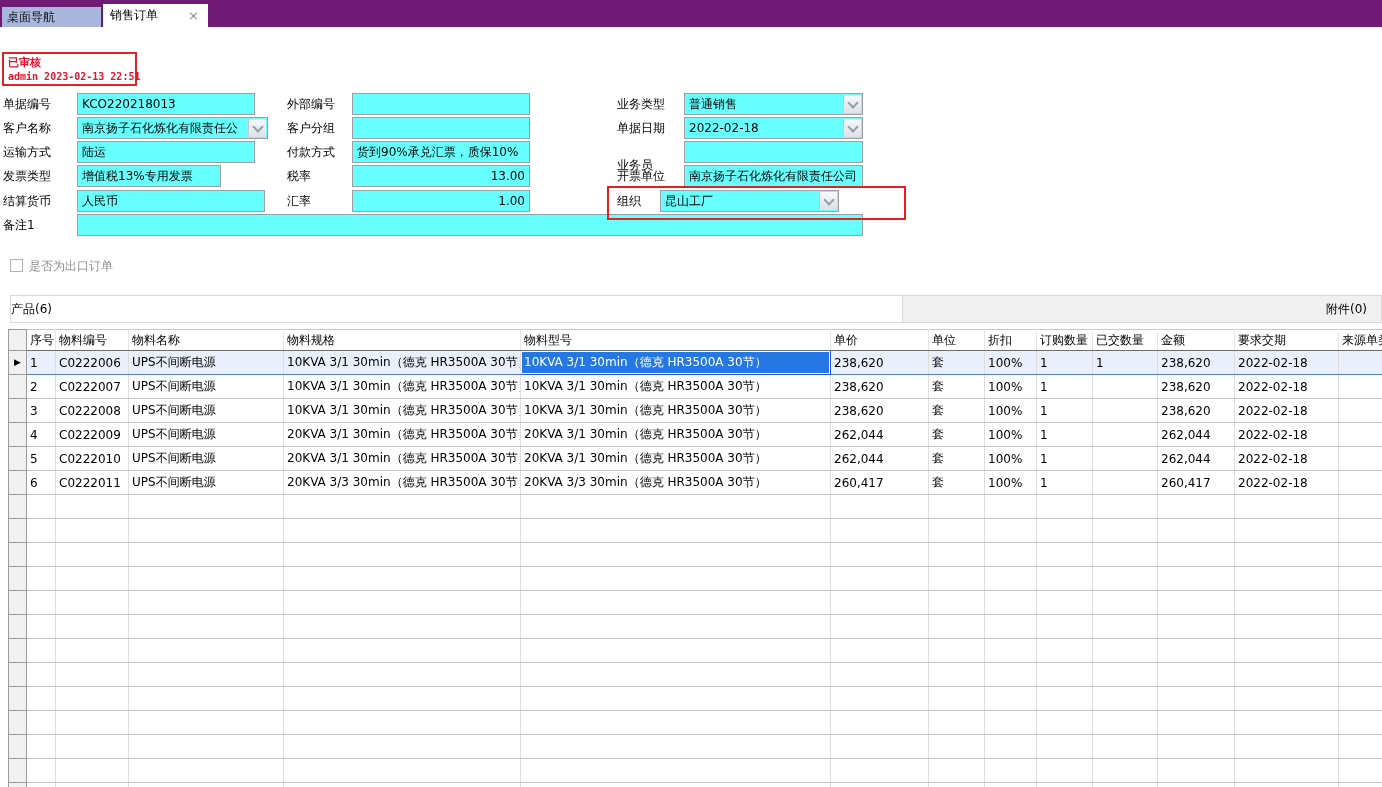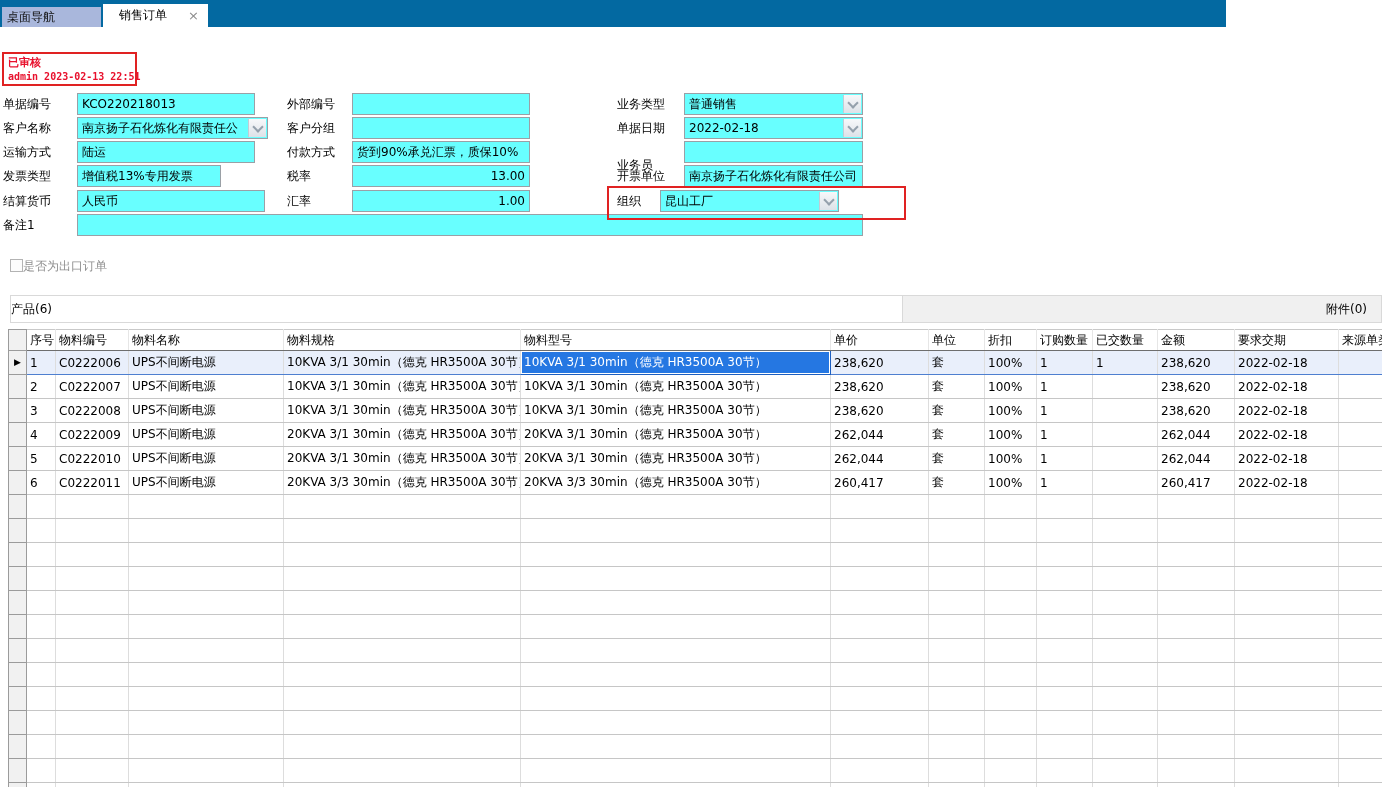--- a/index.html
+++ b/index.html
@@ -1,25 +1,25 @@
 <!DOCTYPE html>
 <html><head>
 <meta charset="utf-8">
 <style>
   html,body{margin:0;padding:0}
   body{
     width:1382px;height:787px;position:relative;overflow:hidden;
     background:#ffffff;font-family:"DejaVu Sans",sans-serif;font-size:12px;color:#000;
   }
   
-  .topbar{position:absolute;left:0;top:0;width:1226px;height:27px;background:#0369a1}
+  .topbar{position:absolute;left:0;top:0;width:1382px;height:27px;background:#701a75}
   .tab-inactive{position:absolute;left:2px;top:7px;width:99px;height:20px;background:#a9b7dc;
     line-height:20px;padding-left:5px;box-sizing:border-box;color:#101010;white-space:nowrap;overflow:hidden}
   .tab-active{position:absolute;left:103px;top:4px;width:105px;height:23px;background:#ffffff;
-    line-height:23px;padding-left:16px;box-sizing:border-box;white-space:nowrap}
+    line-height:23px;padding-left:7px;box-sizing:border-box;white-space:nowrap}
   .tab-close{position:absolute;right:9px;top:0;line-height:23px;color:#8d8d8d;font-size:13px;cursor:default}
   
   .stamp{position:absolute;left:2px;top:52px;width:135px;height:34px;border:2px solid #e02222;
     box-sizing:border-box;padding:1px 4px;background:transparent}
   .stamp-status{color:#e8112d;font-weight:bold;font-size:11px;line-height:15px}
   .stamp-meta{color:#e8112d;font-weight:bold;font-size:10px;line-height:13px;
     font-family:"DejaVu Sans Mono",monospace;white-space:nowrap}
   
   .flabel{position:absolute;line-height:14px;color:#000;white-space:nowrap}
   .finput{position:absolute;height:22px;background:#68ffff;border:1px solid #9aa0a6;
@@ -28,21 +28,21 @@
   .combo-btn{position:absolute;right:1px;top:1px;bottom:1px;width:17px;
     background:linear-gradient(#f7f8fa,#dde2e8);border-left:1px solid #c4cbd4;
     display:flex;align-items:center;justify-content:center}
   .chev{width:6px;height:6px;border-right:2px solid #94a0ac;border-bottom:2px solid #94a0ac;
     transform:rotate(45deg);margin-top:-3px}
   .redbox{position:absolute;border:2px solid #e02222;box-sizing:border-box;pointer-events:none;background:transparent}
   
   .cbx-row{position:absolute;left:10px;top:258px;height:16px;line-height:16px}
   .cbx{display:inline-block;width:13px;height:13px;border:1px solid #b3b3b3;background:#fcfcfc;
     vertical-align:-2px;box-sizing:border-box}
-  .cbx-label{color:#8f8f8f;}
+  .cbx-label{color:#8f8f8f;margin-left:6px}
   
   .subtab{position:absolute;top:295px;height:28px;box-sizing:border-box;border:1px solid #d9d9d9;line-height:26px}
   .subtab.products{left:10px;width:893px;background:#ffffff;text-align:left}
   .subtab.attachments{left:903px;width:479px;background:#f0f0f0;text-align:right;padding-right:14px;border-left:none}
   
   .gridwrap{position:absolute;left:8px;top:329px;width:1374px;height:458px;overflow:hidden}
   table.grid{border-collapse:collapse;table-layout:fixed;width:1374px;font-size:12px}
   .grid th{height:20px;font-weight:normal;text-align:left;padding:0 3px;background:#ffffff;
     border-top:1px solid #c9c9c9;border-bottom:1px solid #6e6e6e;border-right:1px solid #e6e6e6;
     white-space:nowrap;overflow:hidden}

